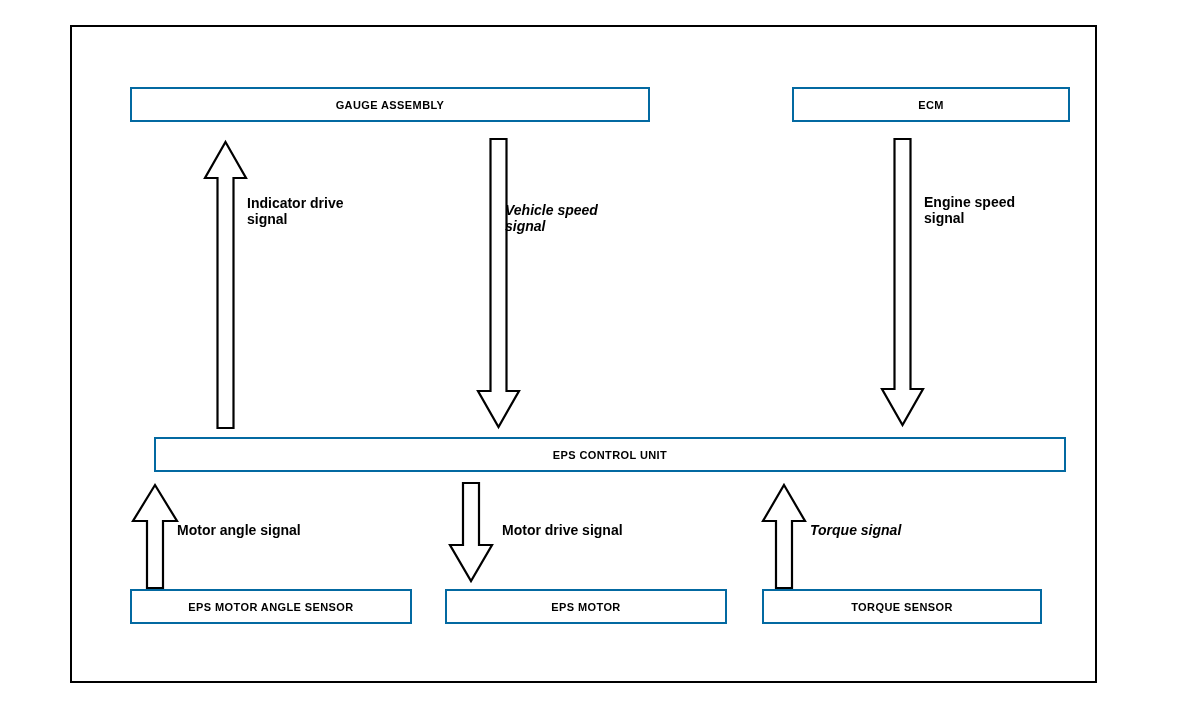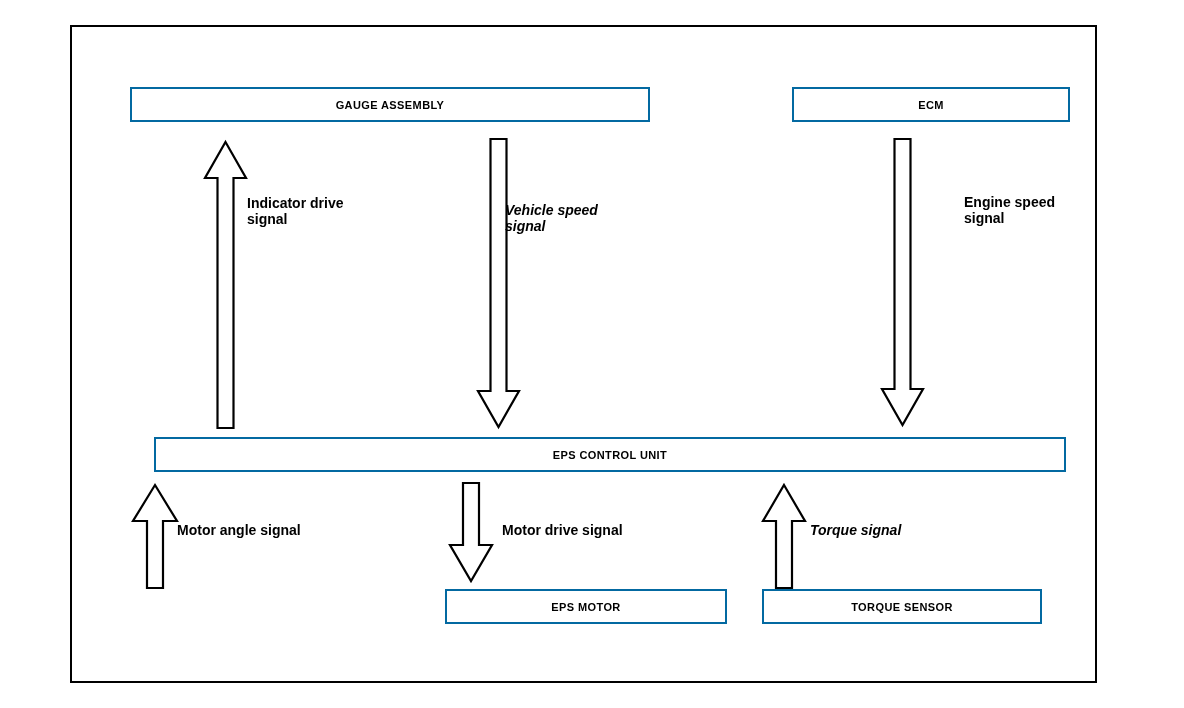--- a/index.html
+++ b/index.html
@@ -92,21 +92,21 @@
       </svg>
     </div>
     <div class="label" style="left:433px; top:175px;font-style:italic;">Vehicle speed
 signal</div>
 
     <div class="arrow" style="left:808px; top:110px; width:45px; height:290px;">
       <svg width="45" height="290" viewBox="0 0 45 290">
         <polygon points="14.5,2 30.5,2 30.5,252 43,252 22.5,288 2,252 14.5,252"></polygon>
       </svg>
     </div>
-    <div class="label" style="left:852px; top:167px;margin-left:40px;">Engine speed
+    <div class="label" style="left:852px; top:167px;">Engine speed
 signal</div>
 
     <div class="node" style="left:58px; top:410px; width:912px; height:35px;margin-left:24px;">
       <span>EPS CONTROL UNIT</span>
     </div>
 
     <div class="arrow" style="left:58px; top:456px; width:50px; height:107px;">
       <svg width="50" height="107" viewBox="0 0 50 107">
         <polygon points="25,2 47,38 33,38 33,105 17,105 17,38 3,38"></polygon>
       </svg>
@@ -120,20 +120,23 @@
     </div>
     <div class="label" style="left:430px; top:495px;text-align:center;">Motor drive signal</div>
 
     <div class="arrow" style="left:688px; top:456px; width:48px; height:107px;">
       <svg width="48" height="107" viewBox="0 0 48 107">
         <polygon points="24,2 45,38 32,38 32,105 16,105 16,38 3,38"></polygon>
       </svg>
     </div>
     <div class="label" style="left:738px; top:495px;font-style:italic;">Torque signal</div>
 
+    <div class="node" style="left:58px; top:562px; width:282px; height:35px;">
+      <span>EPS MOTOR ANGLE SENSOR</span>
+    </div>
 
     <div class="node" style="left:690px; top:562px; width:280px; height:35px;">
       <span>TORQUE SENSOR</span>
     </div>
 
     <div class="node" style="left:373px; top:562px; width:282px; height:35px;">
       <span>EPS MOTOR</span>
     </div>
 
   </div>

